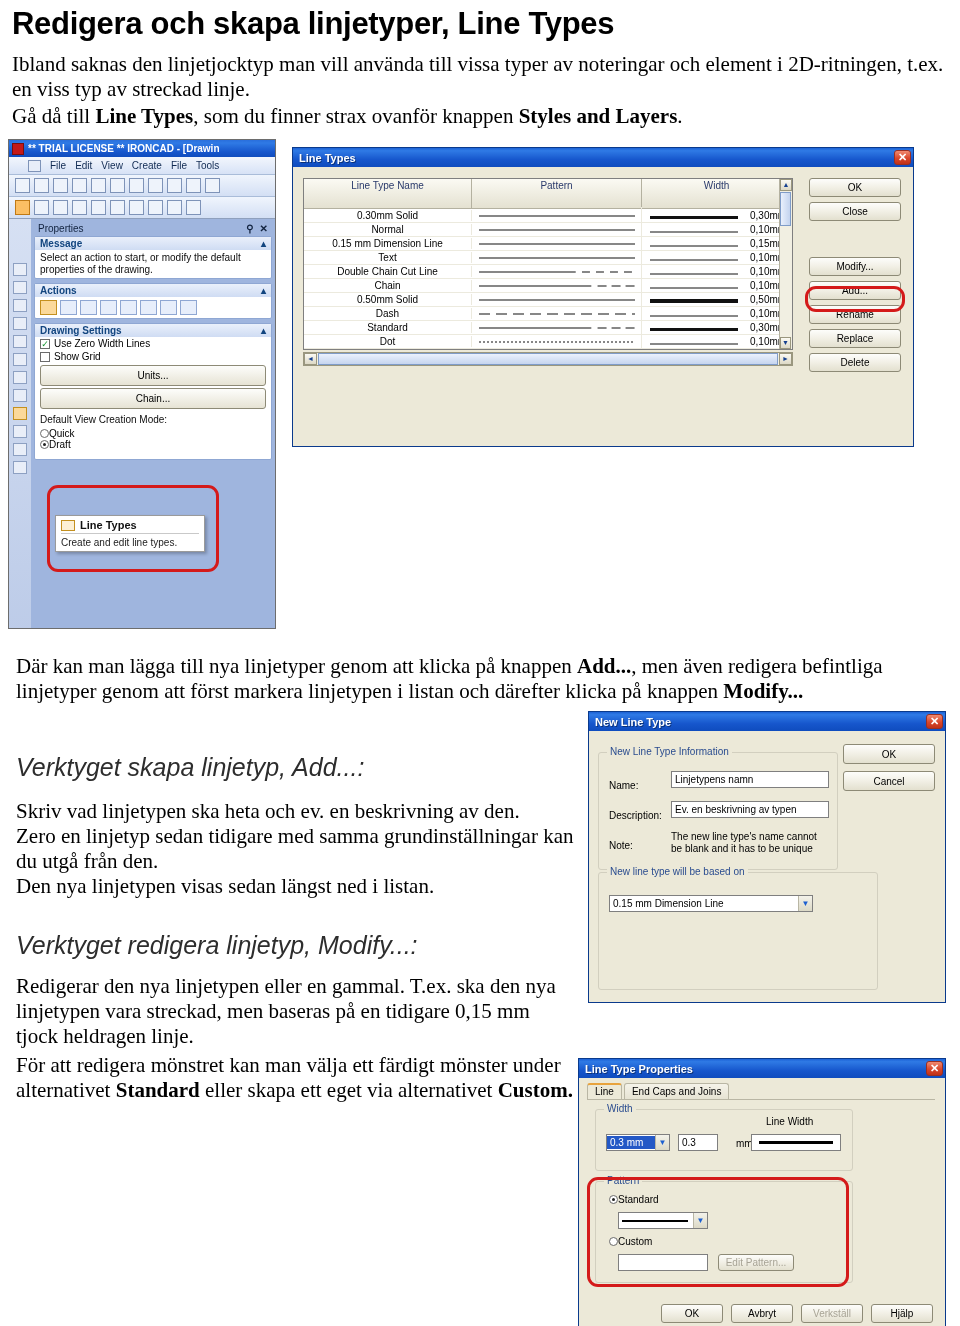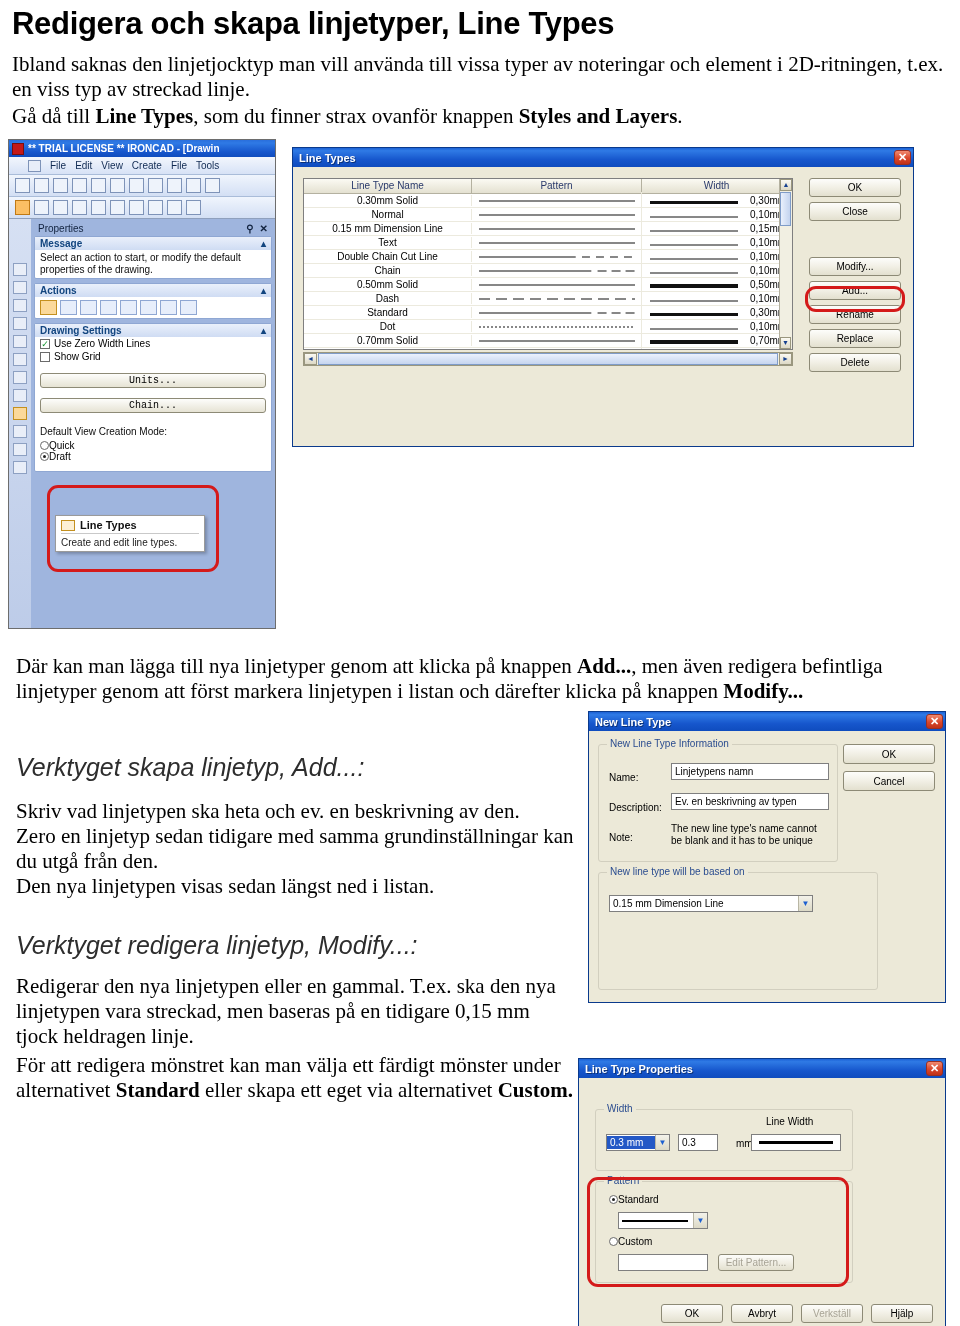--- a/index.html
+++ b/index.html
@@ -105,40 +105,40 @@
                display:flex; align-items:center; justify-content:space-between;
                font-family:"Liberation Sans", sans-serif; font-size:10px; font-weight:bold; color:#12457f; }
   .pp-card-b { padding:2px 5px; font-family:"Liberation Sans", sans-serif; font-size:10px;
                color:#0c0c0c; line-height:12px; }
   .pp-acts { display:flex; gap:3px; padding:3px 5px; }
   .pp-acts i { width:17px; height:15px; background:#e7eefb; border:1px solid #8fa7d3; display:block; }
   .pp-chk { display:flex; align-items:center; gap:4px; padding:1px 5px;
             font-family:"Liberation Sans", sans-serif; font-size:10px; }
   .pp-chk .box { width:10px;height:10px;background:#fff;border:1px solid #6b6b6b; }
   .pp-chk .box.on { color:#13952f; font-size:9px; line-height:9px; text-align:center; }
-  .pp-btn { margin:10px 5px; height:15px; border:1px solid #8d8a76; border-radius:3px;
+  .pp-btn { margin:2px 5px; height:21px; border:1px solid #8d8a76; border-radius:3px;
             background:linear-gradient(180deg,#fdfdfb,#e6e3d4);
-            font-family:Liberation Mono, monospace; font-size:10px;
+            font-family:Liberation Sans, sans-serif; font-size:10px;
             display:flex; align-items:center; justify-content:center; cursor:pointer; }
   .pp-radio { display:flex; align-items:center; padding:0 5px;
               font-family:"Liberation Sans", sans-serif; font-size:10px; }
   .pp-radio .dot { width:9px;height:9px;border-radius:50%;background:#fff;border:1px solid #6b6b6b; position:relative; }
   .pp-radio .dot.on::after{content:"";position:absolute;left:2px;top:2px;width:3px;height:3px;border-radius:50%;background:#222;}
   .tooltip { position:absolute; left:46px; top:375px; width:150px; background:#fff;
              border:1px solid #9a9a9a; box-shadow:2px 2px 3px rgba(0,0,0,.25); padding:3px 5px; }
   .tt-h { display:flex; align-items:center; gap:5px; font-family:"Liberation Sans", sans-serif;
           font-size:11px; font-weight:bold; color:#111; border-bottom:1px solid #c9c9c9; padding-bottom:2px; }
   .tt-ico { width:14px;height:11px;background:#fdf0d5;border:1px solid #c4901f; display:block; }
   .tt-b { font-family:"Liberation Sans", sans-serif; font-size:10px; color:#222; padding-top:3px; }
 
   
   #dlgLineTypes { left:292px; top:141px; width:622px; height:300px; }
   .lt-list { position:absolute; left:10px; top:30px; width:490px; height:172px;
              background:#fff; border:1px solid #7f7f7f; overflow:hidden; }
-  .lt-hdr { display:flex; height:15px; background:linear-gradient(180deg,#fbfaf3,#e4e1d1);
+  .lt-hdr { display:flex; height:30px; background:linear-gradient(180deg,#fbfaf3,#e4e1d1);
             border-bottom:1px solid #b4b1a0; }
   .lt-hdr div { font-family:"Liberation Sans", sans-serif; font-size:10px; color:#2a3a6b;
                 text-align:center; border-right:1px solid #b4b1a0; line-height:14px; }
   .c1 { width:168px; } .c2 { width:170px; } .c3 { width:150px; }
   .lt-row { display:flex; height:14px; border-bottom:1px solid #eceade; align-items:center; }
   .lt-name { width:168px; text-align:center; font-family:"Liberation Sans", sans-serif;
              font-size:10px; border-right:1px solid #eceade; }
   .lt-pat { width:170px; padding:0 7px; border-right:1px solid #eceade; }
   .lt-wid { width:150px; display:flex; align-items:center; gap:5px; padding-left:6px; }
   .lt-wid .sample { flex:1; }
@@ -153,21 +153,21 @@
           background:#f1efe2; border:1px solid #9a977f; display:flex; align-items:center; }
   .hbtn { width:13px; height:12px; background:linear-gradient(180deg,#fbfaf3,#ddd9c6);
           border:1px solid #9a977f; font-size:7px; color:#15408f; text-align:center; line-height:10px; }
   .hthumb { flex:1; height:12px; margin:0 1px; background:linear-gradient(180deg,#eaf1fd,#c6d5ef);
             border:1px solid #7f9cc8; }
   .lt-btns { position:absolute; right:12px; top:30px; width:92px; }
   .lt-btns .xp-btn { height:19px; margin-bottom:5px; }
 
   
   #dlgNew { left:588px; top:705px; width:358px; height:292px; }
-  .nl-g1 { position:absolute; left:9px; top:32px; width:240px; height:118px; }
+  .nl-g1 { position:absolute; left:9px; top:40px; width:240px; height:118px; }
   .nl-g2 { position:absolute; left:9px; top:160px; width:280px; height:118px; }
   .nl-btns { position:absolute; right:10px; top:32px; width:92px; }
   .nl-btns .xp-btn { height:20px; margin-bottom:7px; }
 
   
   #dlgProps { left:578px; top:1052px; width:368px; height:272px; }
   .tabstrip { position:absolute; left:8px; top:24px; width:348px; height:17px;
               border-bottom:1px solid #b9b6a4; display:flex; align-items:flex-end; gap:2px; }
   .tab { font-family:"Liberation Sans", sans-serif; font-size:10px; padding:2px 7px 2px 7px;
          border:1px solid #b9b6a4; border-bottom:none; border-radius:3px 3px 0 0;
@@ -590,20 +590,24 @@
   <p class="body-text" style="position:absolute; left:12px; top:1047px; width:565px;">
     <span>För att redigera mönstret kan man välja ett färdigt mönster under alternativet </span><span class="b">Standard</span><span> eller skapa ett eget via alternativet </span><span class="b">Custom.</span>
   </p>
 
   <div class="xp-dialog" id="dlgProps">
     <div class="xp-title">
       <span class="xp-title-text">Line Type Properties</span>
       <span class="xp-close">✕</span>
     </div>
 
+    <div class="tabstrip">
+      <div class="tab active">Line</div>
+      <div class="tab">End Caps and Joins</div>
+    </div>
 
     <div class="xp-group pr-width">
       <span class="lg">Width</span>
 
       <div class="xp-combo" style="position:absolute;left:10px;top:24px;width:64px;height:17px;padding:0;">
         <span style="background:#2358c6;color:#fff;padding:1px 3px;flex:1;">0.3 mm</span>
         <span class="xp-arrow">▼</span>
       </div>
 
       <div class="xp-input" style="position:absolute;left:82px;top:24px;width:40px;height:17px;">

